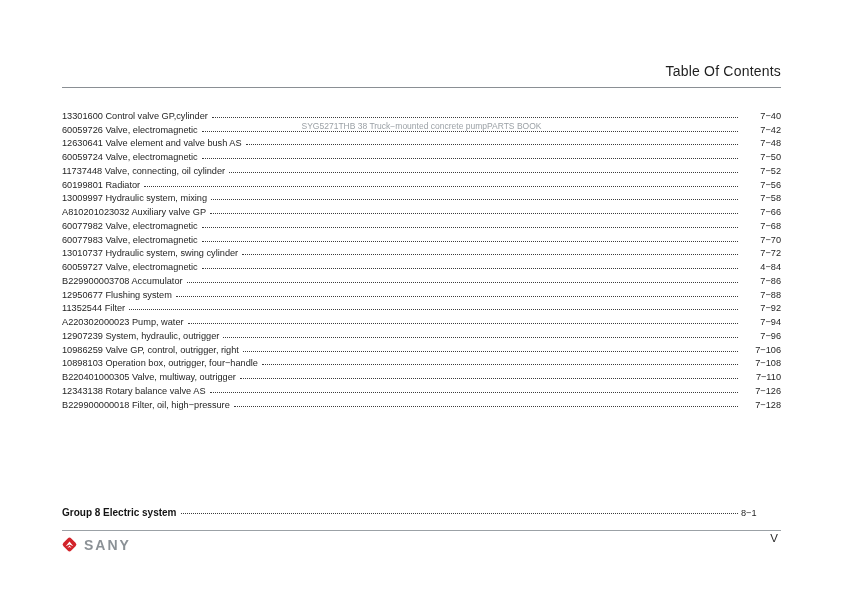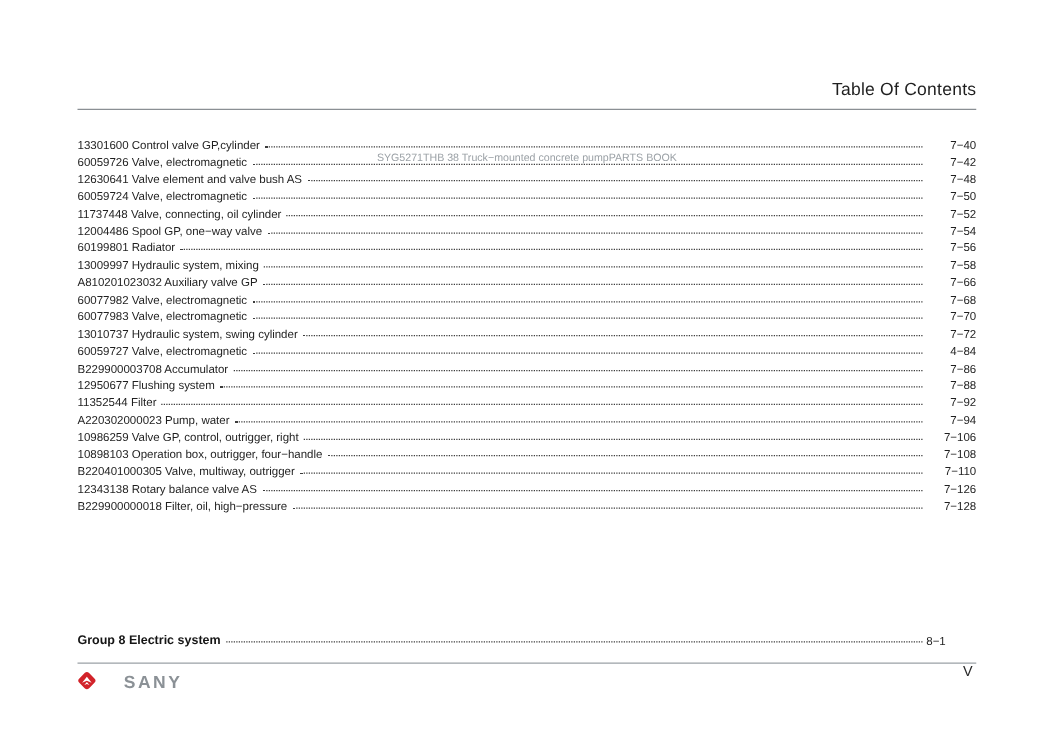--- a/index.html
+++ b/index.html
@@ -53,21 +53,21 @@
   .footer-rule {
     position: absolute; top: 530px; left: 62px; right: 61px;
     border-top: 1px solid #9ba1a6;
   }
   .page-num {
     position: absolute; top: 532px; right: 64px;
     font-size: 11.5px; color: #2a2a2a;
   }
   .logo {
     position: absolute; top: 535px; left: 60px;
-    display: flex; align-items: center; gap: 20px;
+    display: flex; align-items: center; gap: 5px;
   }
   .logo-mark { width: 19px; height: 19px; display: block; }
   .logo-text {
     font-size: 14px; font-weight: bold; color: #8b9196; letter-spacing: 2px;
   }
 </style>
 </head>
 <body>
 
 <div class="page">
@@ -106,25 +106,20 @@
     <span class="leader"></span>
     <span class="toc-page">7−50</span>
   </div>
 
   <div class="toc-row">
     <span class="toc-label">11737448 Valve, connecting, oil cylinder</span>
     <span class="leader"></span>
     <span class="toc-page">7−52</span>
   </div>
 
-  <div class="toc-row">
-    <span class="toc-label">12004486 Spool GP, one−way valve</span>
-    <span class="leader"></span>
-    <span class="toc-page">7−54</span>
-  </div>
 
   <div class="toc-row">
     <span class="toc-label">60199801 Radiator</span>
     <span class="leader"></span>
     <span class="toc-page">7−56</span>
   </div>
 
   <div class="toc-row">
     <span class="toc-label">13009997 Hydraulic system, mixing</span>
     <span class="leader"></span>
@@ -179,20 +174,25 @@
     <span class="leader"></span>
     <span class="toc-page">7−92</span>
   </div>
 
   <div class="toc-row">
     <span class="toc-label">A220302000023 Pump, water</span>
     <span class="leader"></span>
     <span class="toc-page">7−94</span>
   </div>
 
+  <div class="toc-row">
+    <span class="toc-label">12907239 System, hydraulic, outrigger</span>
+    <span class="leader"></span>
+    <span class="toc-page">7−96</span>
+  </div>
 
   <div class="toc-row">
     <span class="toc-label">10986259 Valve GP, control, outrigger, right</span>
     <span class="leader"></span>
     <span class="toc-page">7−106</span>
   </div>
 
   <div class="toc-row">
     <span class="toc-label">10898103 Operation box, outrigger, four−handle</span>
     <span class="leader"></span>

